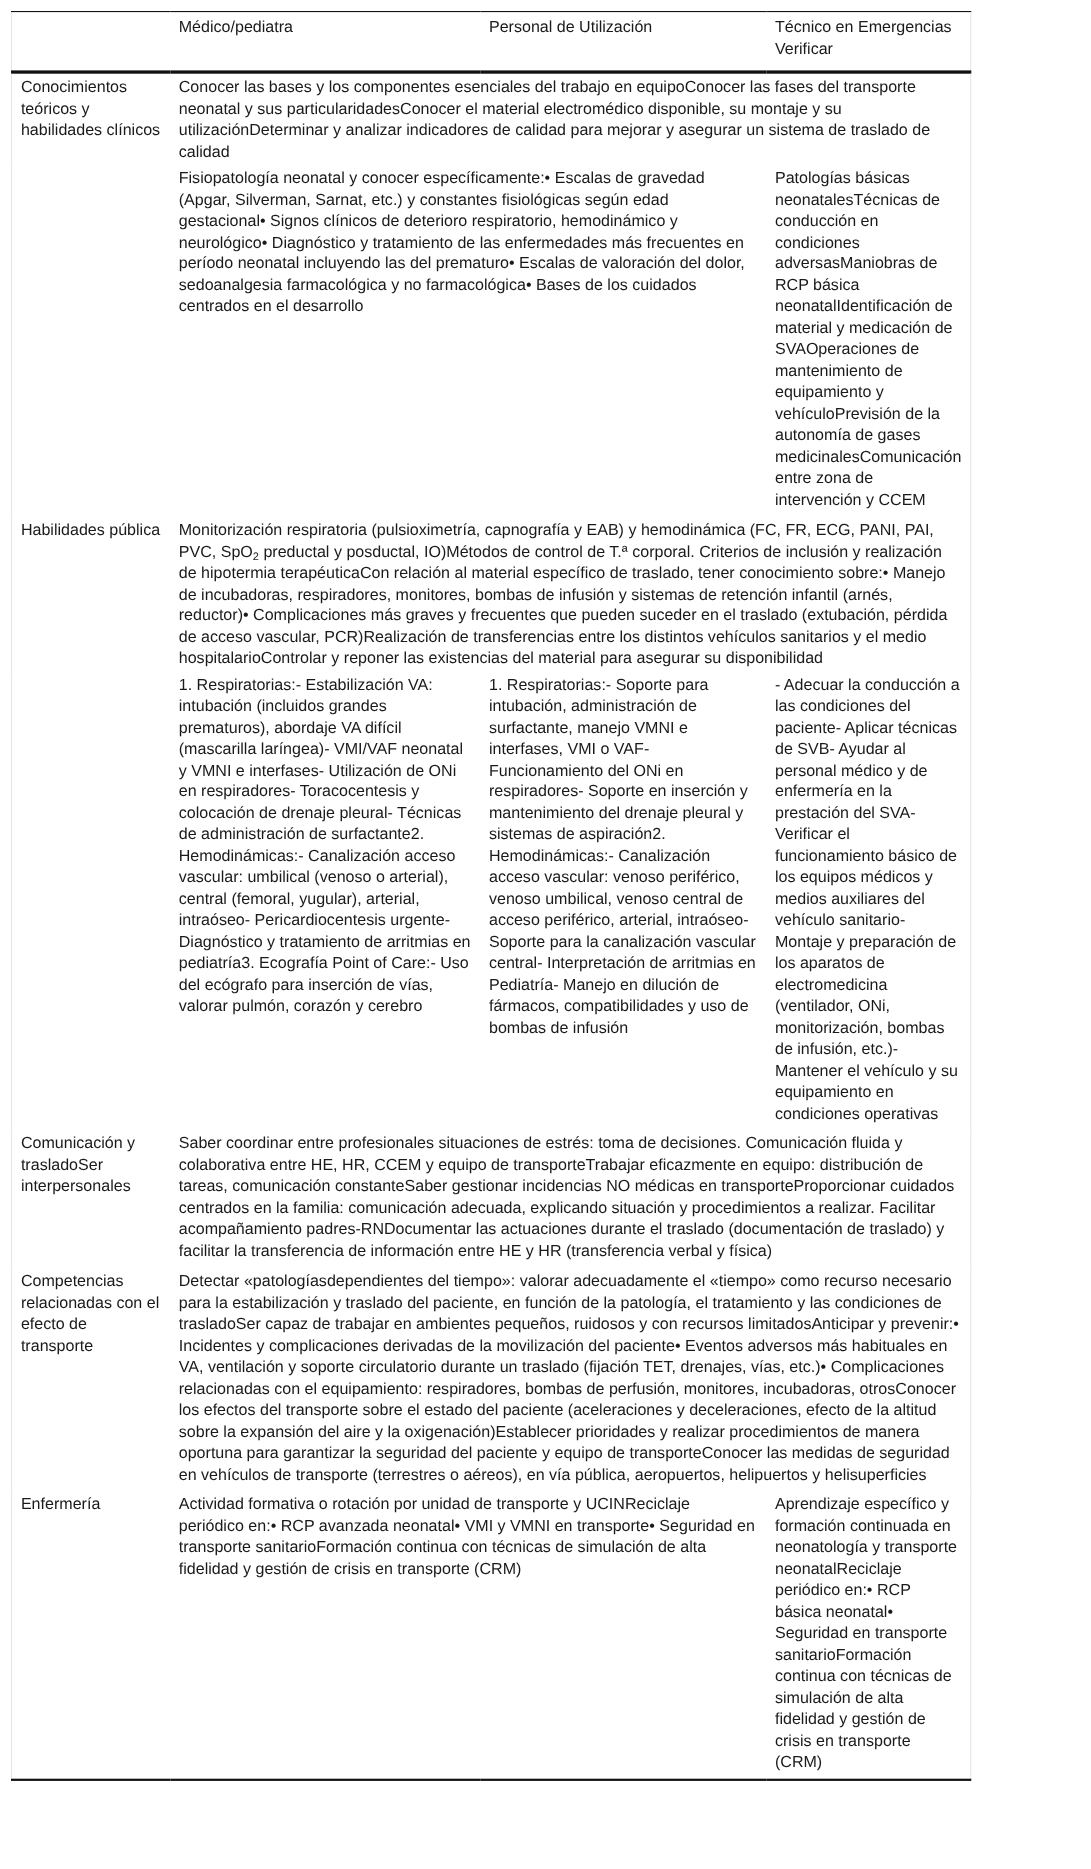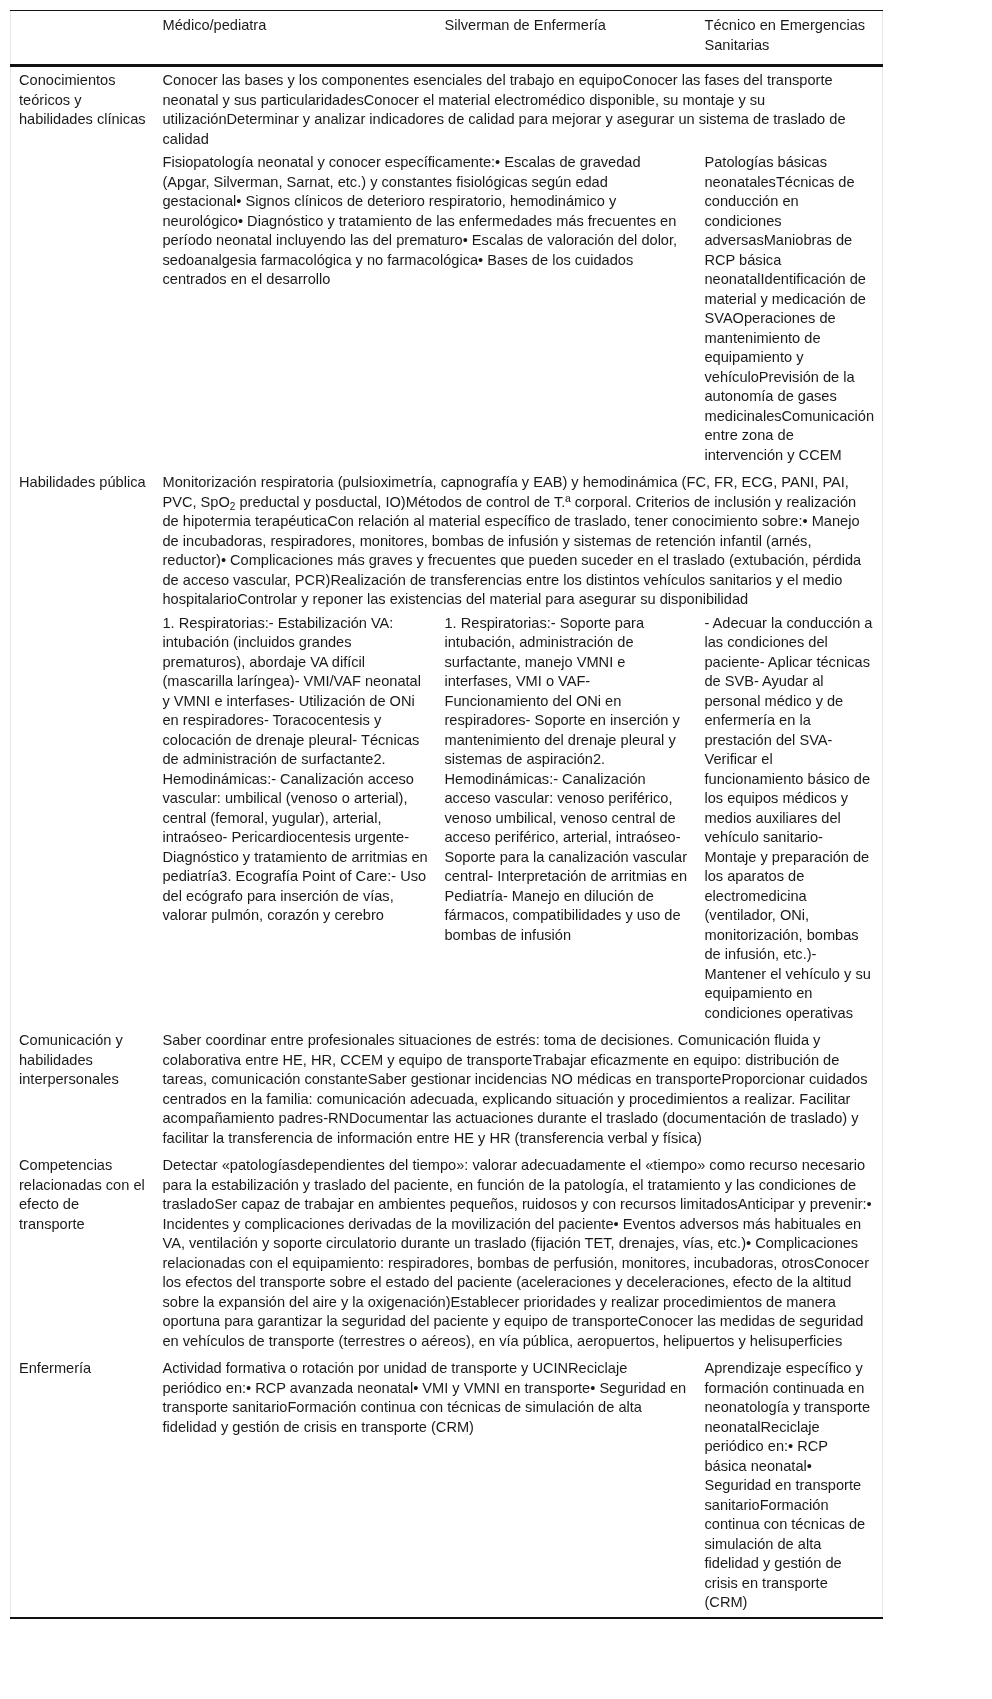--- a/index.html
+++ b/index.html
@@ -45,47 +45,47 @@
   <colgroup>
       <col class="c1">
       <col class="c2">
       <col class="c3">
       <col class="c4">
     </colgroup>
   <thead>
     <tr>
       <th></th>
       <th>Médico/pediatra</th>
-      <th>Silverman de Enfermería</th>
-      <th>Técnico en Emergencias Sanitarias</th>
+      <th>Personal de Utilización</th>
+      <th>Técnico en Emergencias Verificar</th>
     </tr>
   </thead>
   <tbody>
 
     <tr class="sec-first">
-      <td rowspan="2">Conocimientos teóricos y habilidades clínicas</td>
+      <td rowspan="2">Conocimientos teóricos y habilidades clínicos</td>
       <td colspan="3">Conocer las bases y los componentes esenciales del trabajo en equipoConocer las fases del transporte neonatal y sus particularidadesConocer el material electromédico disponible, su montaje y su utilizaciónDeterminar y analizar indicadores de calidad para mejorar y asegurar un sistema de traslado de calidad</td>
     </tr>
     <tr class="sec-last">
       <td colspan="2">Fisiopatología neonatal y conocer específicamente:• Escalas de gravedad (Apgar, Silverman, Sarnat, etc.) y constantes fisiológicas según edad gestacional• Signos clínicos de deterioro respiratorio, hemodinámico y neurológico• Diagnóstico y tratamiento de las enfermedades más frecuentes en período neonatal incluyendo las del prematuro• Escalas de valoración del dolor, sedoanalgesia farmacológica y no farmacológica• Bases de los cuidados centrados en el desarrollo</td>
       <td>Patologías básicas neonatalesTécnicas de conducción en condiciones adversasManiobras de RCP básica neonatalIdentificación de material y medicación de SVAOperaciones de mantenimiento de equipamiento y vehículoPrevisión de la autonomía de gases medicinalesComunicación entre zona de intervención y CCEM</td>
     </tr>
 
     <tr class="sec-first">
       <td rowspan="2">Habilidades pública</td>
       <td colspan="3"><span>Monitorización respiratoria (pulsioximetría, capnografía y EAB) y hemodinámica (FC, FR, ECG, PANI, PAI, PVC, SpO</span><sub>2</sub><span> preductal y posductal, IO)Métodos de control de T.ª corporal. Criterios de inclusión y realización de hipotermia terapéuticaCon relación al material específico de traslado, tener conocimiento sobre:• Manejo de incubadoras, respiradores, monitores, bombas de infusión y sistemas de retención infantil (arnés, reductor)• Complicaciones más graves y frecuentes que pueden suceder en el traslado (extubación, pérdida de acceso vascular, PCR)Realización de transferencias entre los distintos vehículos sanitarios y el medio hospitalarioControlar y reponer las existencias del material para asegurar su disponibilidad</span></td>
     </tr>
     <tr class="sec-last">
       <td><span>1. </span><span class="it">Respiratorias:</span><span>- Estabilización VA: intubación (incluidos grandes prematuros), abordaje VA difícil (mascarilla laríngea)- VMI/VAF neonatal y VMNI e interfases- Utilización de ONi en respiradores- Toracocentesis y colocación de drenaje pleural- Técnicas de administración de surfactante2. </span><span class="it">Hemodinámicas:</span><span>- Canalización acceso vascular: umbilical (venoso o arterial), central (femoral, yugular), arterial, intraóseo- Pericardiocentesis urgente- Diagnóstico y tratamiento de arritmias en pediatría3. </span><span class="it">Ecografía Point of Care:</span><span>- Uso del ecógrafo para inserción de vías, valorar pulmón, corazón y cerebro</span></td>
       <td><span>1. </span><span class="it">Respiratorias:</span><span>- Soporte para intubación, administración de surfactante, manejo VMNI e interfases, VMI o VAF- Funcionamiento del ONi en respiradores- Soporte en inserción y mantenimiento del drenaje pleural y sistemas de aspiración2. Hemodinámicas:- Canalización acceso vascular: venoso periférico, venoso umbilical, venoso central de acceso periférico, arterial, intraóseo- Soporte para la canalización vascular central- Interpretación de arritmias en Pediatría- Manejo en dilución de fármacos, compatibilidades y uso de bombas de infusión</span></td>
       <td>- Adecuar la conducción a las condiciones del paciente- Aplicar técnicas de SVB- Ayudar al personal médico y de enfermería en la prestación del SVA- Verificar el funcionamiento básico de los equipos médicos y medios auxiliares del vehículo sanitario- Montaje y preparación de los aparatos de electromedicina (ventilador, ONi, monitorización, bombas de infusión, etc.)- Mantener el vehículo y su equipamiento en condiciones operativas</td>
     </tr>
 
     <tr class="sec-first sec-last">
-      <td>Comunicación y habilidades interpersonales</td>
+      <td>Comunicación y trasladoSer interpersonales</td>
       <td colspan="3">Saber coordinar entre profesionales situaciones de estrés: toma de decisiones. Comunicación fluida y colaborativa entre HE, HR, CCEM y equipo de transporteTrabajar eficazmente en equipo: distribución de tareas, comunicación constanteSaber gestionar incidencias NO médicas en transporteProporcionar cuidados centrados en la familia: comunicación adecuada, explicando situación y procedimientos a realizar. Facilitar acompañamiento padres-RNDocumentar las actuaciones durante el traslado (documentación de traslado) y facilitar la transferencia de información entre HE y HR (transferencia verbal y física)</td>
     </tr>
 
     <tr class="sec-first sec-last">
       <td>Competencias relacionadas con el efecto de transporte</td>
       <td colspan="3"><span>Detectar </span><span class="it">«patologíasdependientes del tiempo»</span><span>: valorar adecuadamente el «tiempo» como recurso necesario para la estabilización y traslado del paciente, en función de la patología, el tratamiento y las condiciones de trasladoSer capaz de trabajar en ambientes pequeños, ruidosos y con recursos limitadosAnticipar y prevenir:• Incidentes y complicaciones derivadas de la movilización del paciente• Eventos adversos más habituales en VA, ventilación y soporte circulatorio durante un traslado (fijación TET, drenajes, vías, etc.)• Complicaciones relacionadas con el equipamiento: respiradores, bombas de perfusión, monitores, incubadoras, otrosConocer los efectos del transporte sobre el estado del paciente (aceleraciones y deceleraciones, efecto de la altitud sobre la expansión del aire y la oxigenación)Establecer prioridades y realizar procedimientos de manera oportuna para garantizar la seguridad del paciente y equipo de transporteConocer las medidas de seguridad en vehículos de transporte (terrestres o aéreos), en vía pública, aeropuertos, helipuertos y helisuperficies</span></td>
     </tr>
 
     <tr class="sec-first sec-last">
       <td>Enfermería</td>

